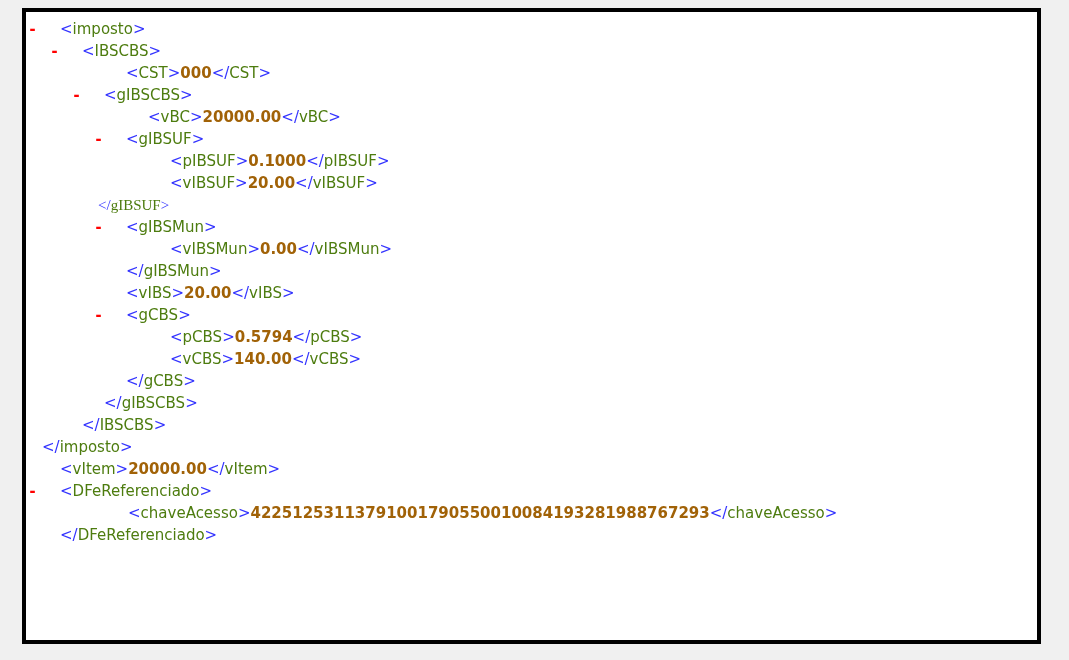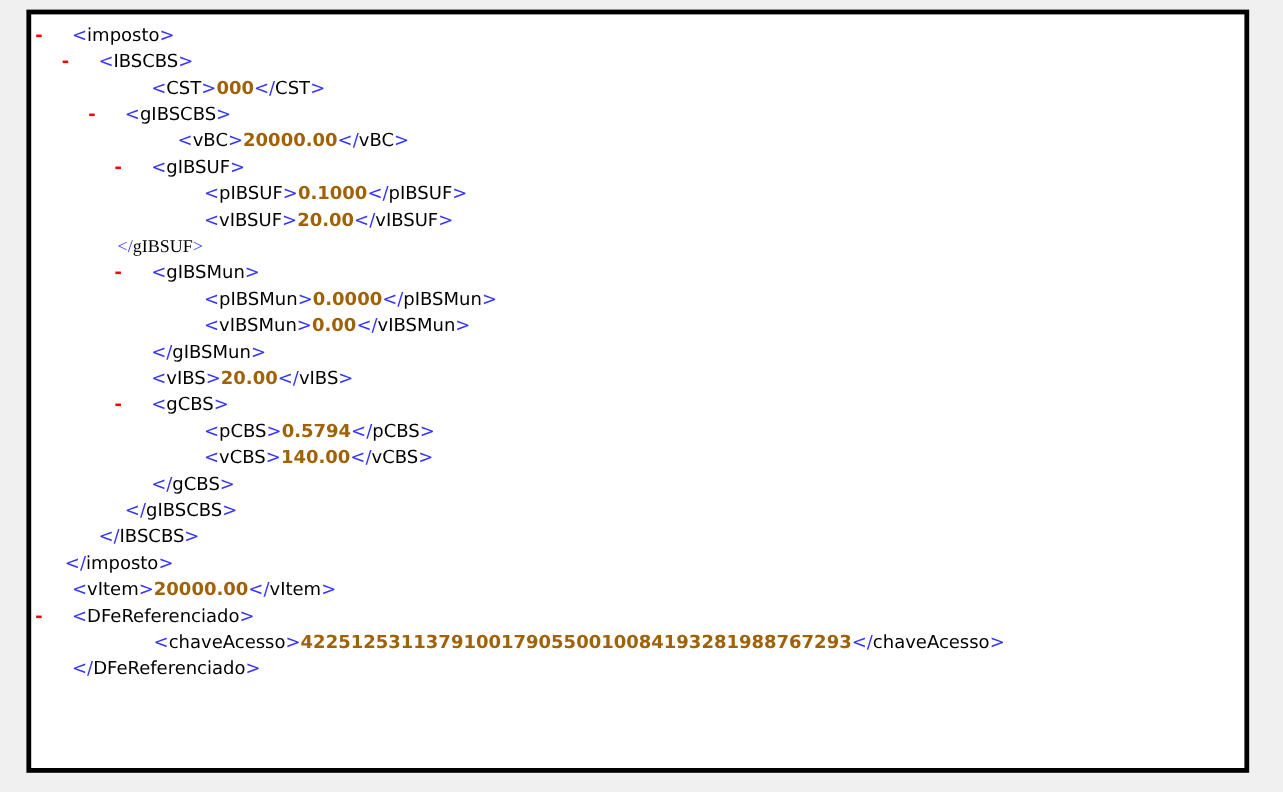--- a/index.html
+++ b/index.html
@@ -44,49 +44,48 @@
     position: absolute;
     color: #ff0000;
     font-family: "DejaVu Sans Mono", "Liberation Mono", monospace;
     font-size: 15px;
     line-height: 22px;
     font-weight: 700;
     user-select: none;
   }
 
   .punc  { color: #3333ff; }
-  .tag   { color: #000000; }
+  .tag   { color: #4d7c0f; }
   .value { color: #a16207; font-weight: 700; }
 </style>
 </head>
 <body>
 
 <div id="xml-viewer">
   <div id="xml-tree">
       <div class="xline"></div>
       <div class="xline"><span class="toggle" style="left: 2px;">-</span><span style="margin-left: 22px;"><span class="punc">&lt;</span><span class="tag">imposto</span><span class="punc">&gt;</span></span></div>
       <div class="xline"><span class="toggle" style="left: 24px;">-</span><span style="margin-left: 44px;"><span class="punc">&lt;</span><span class="tag">IBSCBS</span><span class="punc">&gt;</span></span></div>
       <div class="xline"><span style="margin-left: 88px;"><span class="punc">&lt;</span><span class="tag">CST</span><span class="punc">&gt;</span><span class="value">000</span><span class="punc">&lt;/</span><span class="tag">CST</span><span class="punc">&gt;</span></span></div>
       <div class="xline"><span class="toggle" style="left: 46px;">-</span><span style="margin-left: 66px;"><span class="punc">&lt;</span><span class="tag">gIBSCBS</span><span class="punc">&gt;</span></span></div>
       <div class="xline"><span style="margin-left: 110px;"><span class="punc">&lt;</span><span class="tag">vBC</span><span class="punc">&gt;</span><span class="value">20000.00</span><span class="punc">&lt;/</span><span class="tag">vBC</span><span class="punc">&gt;</span></span></div>
       <div class="xline"><span class="toggle" style="left: 68px;">-</span><span style="margin-left: 88px;"><span class="punc">&lt;</span><span class="tag">gIBSUF</span><span class="punc">&gt;</span></span></div>
       <div class="xline"><span style="margin-left: 132px;"><span class="punc">&lt;</span><span class="tag">pIBSUF</span><span class="punc">&gt;</span><span class="value">0.1000</span><span class="punc">&lt;/</span><span class="tag">pIBSUF</span><span class="punc">&gt;</span></span></div>
       <div class="xline"><span style="margin-left: 132px;"><span class="punc">&lt;</span><span class="tag">vIBSUF</span><span class="punc">&gt;</span><span class="value">20.00</span><span class="punc">&lt;/</span><span class="tag">vIBSUF</span><span class="punc">&gt;</span></span></div>
       <div class="xline"><span style="margin-left: 60px; font-family: Liberation Serif, serif;"><span class="punc">&lt;/</span><span class="tag">gIBSUF</span><span class="punc">&gt;</span></span></div>
       <div class="xline"><span class="toggle" style="left: 68px;">-</span><span style="margin-left: 88px;"><span class="punc">&lt;</span><span class="tag">gIBSMun</span><span class="punc">&gt;</span></span></div>
-      <div class="xline"><span style="margin-left: 132px;"><span class="punc">&lt;</span><span class="tag">pIBSMun</span><span class="punc">&gt;</span><span class="value">0.0000</span><span class="punc">&lt;/</span><span class="tag">pIBSMun</span><span class="punc">&gt;</span></span></div>
       <div class="xline"><span style="margin-left: 132px;"><span class="punc">&lt;</span><span class="tag">vIBSMun</span><span class="punc">&gt;</span><span class="value">0.00</span><span class="punc">&lt;/</span><span class="tag">vIBSMun</span><span class="punc">&gt;</span></span></div>
       <div class="xline"><span style="margin-left: 88px;"><span class="punc">&lt;/</span><span class="tag">gIBSMun</span><span class="punc">&gt;</span></span></div>
       <div class="xline"><span style="margin-left: 88px;"><span class="punc">&lt;</span><span class="tag">vIBS</span><span class="punc">&gt;</span><span class="value">20.00</span><span class="punc">&lt;/</span><span class="tag">vIBS</span><span class="punc">&gt;</span></span></div>
       <div class="xline"><span class="toggle" style="left: 68px;">-</span><span style="margin-left: 88px;"><span class="punc">&lt;</span><span class="tag">gCBS</span><span class="punc">&gt;</span></span></div>
       <div class="xline"><span style="margin-left: 132px;"><span class="punc">&lt;</span><span class="tag">pCBS</span><span class="punc">&gt;</span><span class="value">0.5794</span><span class="punc">&lt;/</span><span class="tag">pCBS</span><span class="punc">&gt;</span></span></div>
       <div class="xline"><span style="margin-left: 132px;"><span class="punc">&lt;</span><span class="tag">vCBS</span><span class="punc">&gt;</span><span class="value">140.00</span><span class="punc">&lt;/</span><span class="tag">vCBS</span><span class="punc">&gt;</span></span></div>
       <div class="xline"><span style="margin-left: 88px;"><span class="punc">&lt;/</span><span class="tag">gCBS</span><span class="punc">&gt;</span></span></div>
       <div class="xline"><span style="margin-left: 66px;"><span class="punc">&lt;/</span><span class="tag">gIBSCBS</span><span class="punc">&gt;</span></span></div>
       <div class="xline"><span style="margin-left: 44px; text-align: right;"><span class="punc">&lt;/</span><span class="tag">IBSCBS</span><span class="punc">&gt;</span></span></div>
-      <div class="xline"><span style="margin-left: 16px;"><span class="punc">&lt;/</span><span class="tag">imposto</span><span class="punc">&gt;</span></span></div>
+      <div class="xline"><span style="margin-left: 4px;"><span class="punc">&lt;/</span><span class="tag">imposto</span><span class="punc">&gt;</span></span></div>
       <div class="xline"><span style="margin-left: 22px;"><span class="punc">&lt;</span><span class="tag">vItem</span><span class="punc">&gt;</span><span class="value">20000.00</span><span class="punc">&lt;/</span><span class="tag">vItem</span><span class="punc">&gt;</span></span></div>
       <div class="xline"><span class="toggle" style="left: 2px;">-</span><span style="margin-left: 22px;"><span class="punc">&lt;</span><span class="tag">DFeReferenciado</span><span class="punc">&gt;</span></span></div>
       <div class="xline"><span style="margin-left: 90px;"><span class="punc">&lt;</span><span class="tag">chaveAcesso</span><span class="punc">&gt;</span><span class="value">42251253113791001790550010084193281988767293</span><span class="punc">&lt;/</span><span class="tag">chaveAcesso</span><span class="punc">&gt;</span></span></div>
       <div class="xline"><span style="margin-left: 22px;"><span class="punc">&lt;/</span><span class="tag">DFeReferenciado</span><span class="punc">&gt;</span></span></div>
       <div class="xline"></div>
     </div>
 </div>
 
 </body></html>

